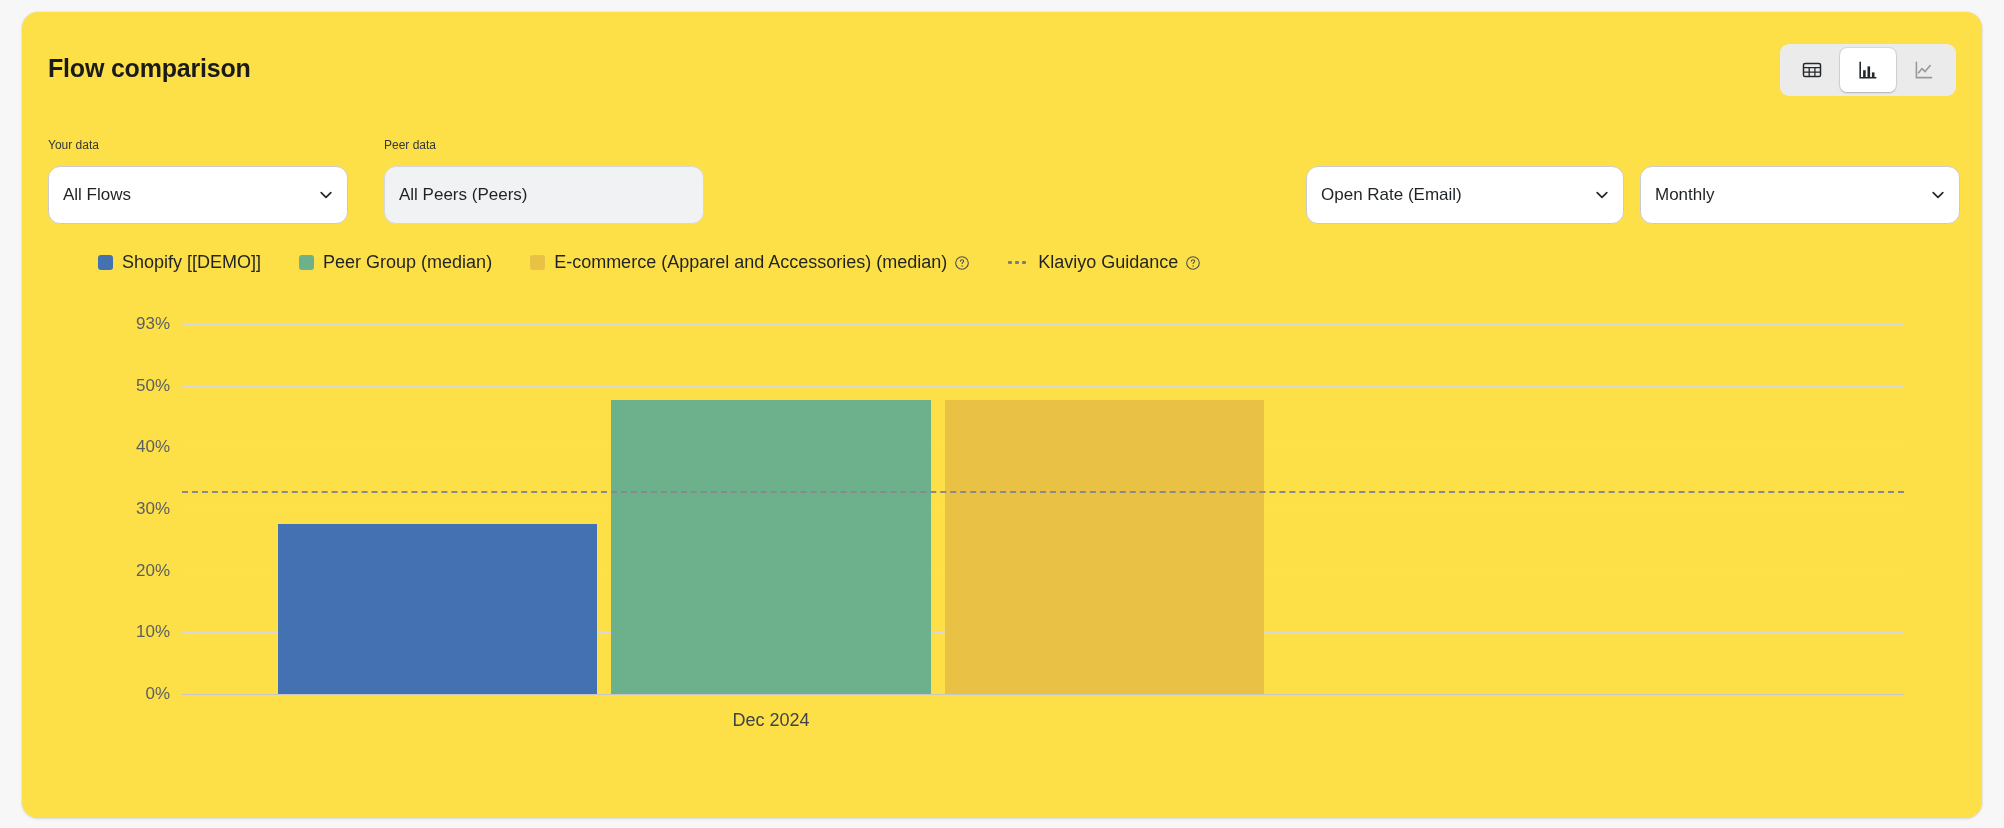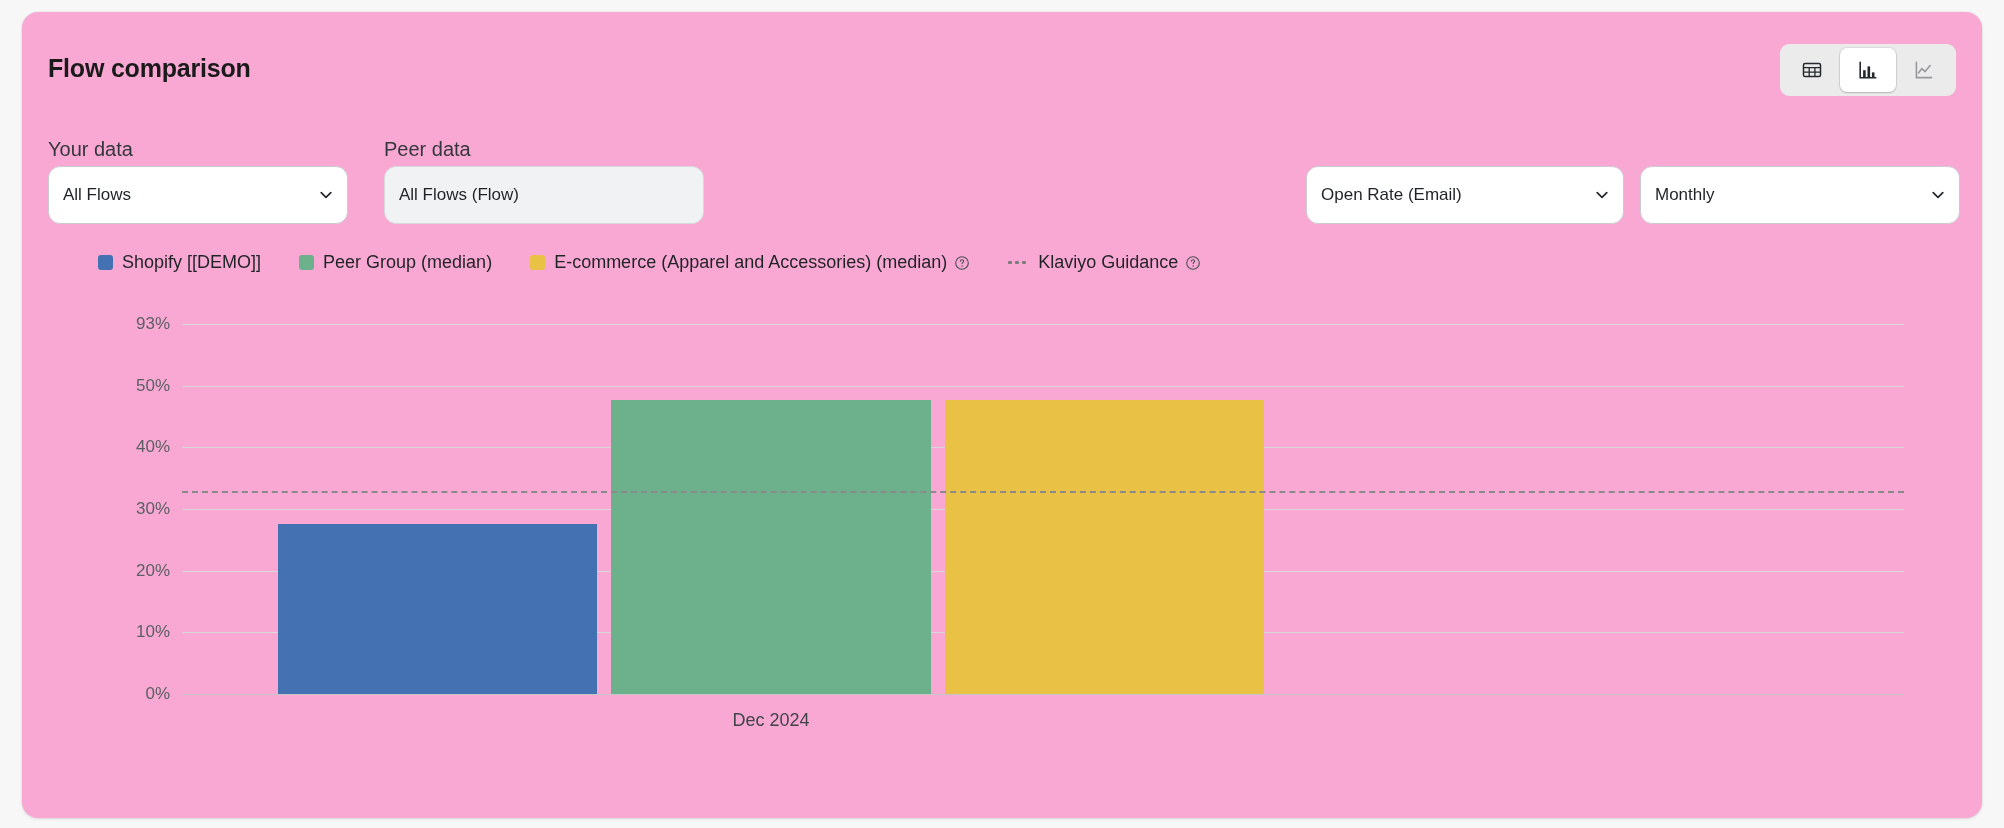--- a/index.html
+++ b/index.html
@@ -8,21 +8,21 @@
     width: 2004px; height: 828px;
     background: #f7f7f8;
     font-family: "Liberation Sans", sans-serif;
     -webkit-font-smoothing: antialiased;
   }
 
   #card {
     position: absolute;
     left: 22px; top: 12px;
     width: 1960px; height: 806px;
-    background: #f9a8d4;
+    background: #fde047;
     border-radius: 16px;
     box-shadow: 0 1px 3px rgba(0,0,0,0.10), 0 0 0 1px rgba(0,0,0,0.03);
     overflow: hidden;
   }
 
   
   #card-header {
     position: absolute; left: 0; top: 0;
     width: 100%; height: 104px;
   }
@@ -54,21 +54,21 @@
   .view-btn.active {
     background: #ffffff;
     box-shadow: 0 1px 2px rgba(0,0,0,0.18), 0 0 0 1px rgba(0,0,0,0.07);
   }
   .view-btn svg { display: block; }
 
   
   #controls { position: absolute; left: 0; top: 104px; width: 100%; height: 100px; }
   .field-label {
     position: absolute;
-    font-size: 20px; color: #33373b;
+    font-size: 12px; color: #33373b;
   }
   .select-box {
     position: absolute;
     height: 58px;
     border: 1px solid #c9cccf;
     border-radius: 12px;
     background: #ffffff;
     display: flex; align-items: center;
     padding: 0 12px 0 14px;
     cursor: pointer;
@@ -181,21 +181,21 @@
       <span class="select-value">All Flows</span>
       <span class="chev">
         <svg width="18" height="18" viewBox="0 0 18 18" fill="none">
           <path d="M4.2 6.6L9 11.4l4.8-4.8" stroke="#25282b" stroke-width="1.7" stroke-linecap="round" stroke-linejoin="round"></path>
         </svg>
       </span>
     </div>
 
     <div class="field-label" style="left:362px; top:22px;">Peer data</div>
     <div class="select-box readonly" style="left:362px; top:50px; width:320px;">
-      <span class="select-value">All Flows (Flow)</span>
+      <span class="select-value">All Peers (Peers)</span>
     </div>
 
     <div class="select-box" style="left:1284px; top:50px; width:318px;">
       <span class="select-value">Open Rate (Email)</span>
       <span class="chev">
         <svg width="18" height="18" viewBox="0 0 18 18" fill="none">
           <path d="M4.2 6.6L9 11.4l4.8-4.8" stroke="#25282b" stroke-width="1.7" stroke-linecap="round" stroke-linejoin="round"></path>
         </svg>
       </span>
     </div>

